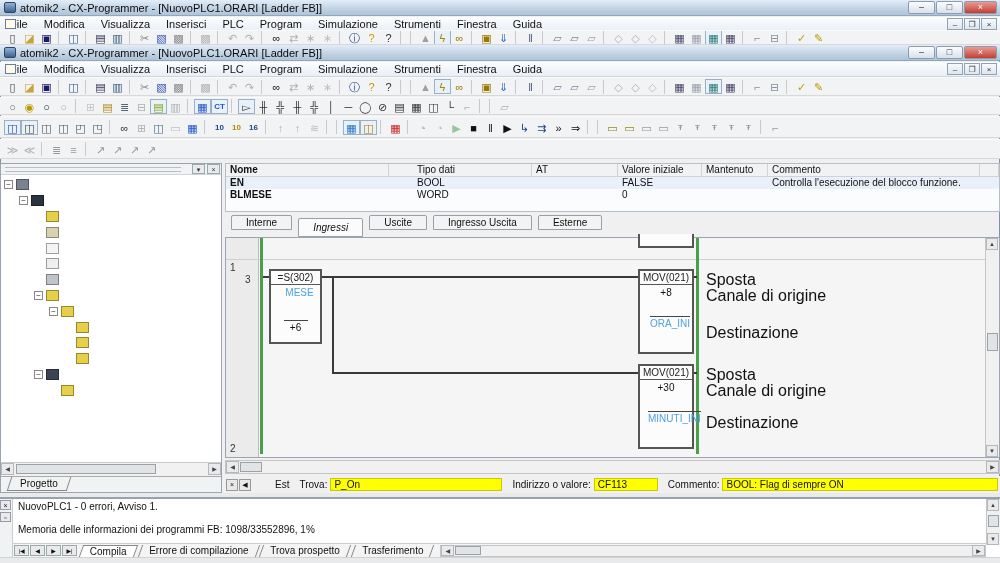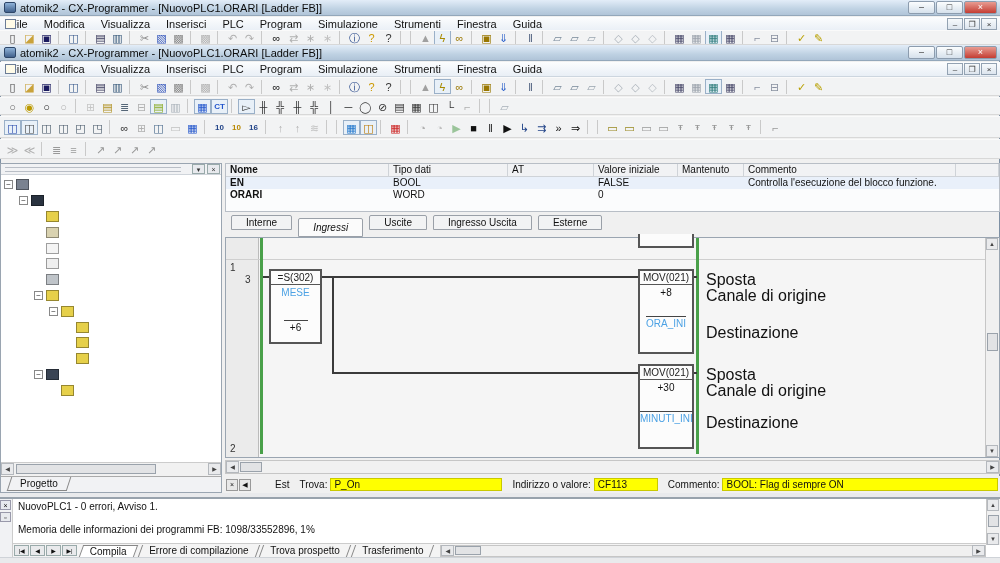--- a/index.html
+++ b/index.html
@@ -65,36 +65,36 @@
   
   #rightpane { position:absolute; left:225px; top:0; width:775px; height:330px; }
   
   #vartable { position:absolute; top:0; left:0; width:775px; height:49px; background:#fbfcfd; border:1px solid #b8bec6; }
   .vt-head, .vt-row { display:flex; font-size:10px; }
   .vt-head { background:#f1f2f4; border-bottom:1px solid #cfd3d8; height:13px; line-height:12px; }
   .vt-head span { border-right:1px solid #cfd3d8; padding-left:4px; }
   .vt-row { height:12px; line-height:12px; }
   .vt-row span { padding-left:4px; overflow:hidden; white-space:nowrap; }
   .vt-row.active { background:#e9f0fa; }
-  .c-nome{width:163px;font-weight:bold;} .c-tipo{width:119px;} .c-at{width:86px;} .c-val{width:84px;}
+  .c-nome{width:163px;font-weight:bold;} .c-tipo{width:119px;margin-left:24px;} .c-at{width:86px;} .c-val{width:84px;}
   .c-man{width:66px;} .c-com{width:212px;} .c-x{flex:1;}
   
   #vartabs { position:absolute; top:52px; left:0; width:775px; height:22px; }
   .vtab { display:inline-block; margin-left:6px; padding:0 14px; height:15px; line-height:14px; font-size:10px;
      background:#f2f3f4; border:1px solid #9aa0a8; border-radius:2px 2px 0 0; vertical-align:top; }
   .vtab.active { height:19px; line-height:17px; margin-top:3px; background:#fbfbfb;font-style:italic; }
   
   #ladder { position:absolute; top:74px; left:0; width:775px; height:221px; background:#f5f5f5; border:1px solid #9aa5b1; }
   #lmargin { position:absolute; left:0; top:0; width:33px; height:100%; background:#ebebeb; border-right:1px solid #bbb; }
   .lsep { position:absolute; left:0; width:100%; height:1px; background:#cfcfcf; }
   .rail { position:absolute; top:0; bottom:3px; width:3px; background:#49a049; }
   .wire { position:absolute; background:#3a3a3a; }
   .lbox { position:absolute; background:#fcfcfc; border:2px solid #555; font-size:10px; text-align:center; }
   .lbox .btitle { border-bottom:1px solid #555; height:14px; line-height:13px; color:#222; }
-  .opblue { color:#4da2e4; }
+  .opblue { color:#4da2e4;padding-left:8px; }
   .oline { display:inline-block; border-top:1px solid #444; padding-top:1px; min-width:24px; }
   .lnum { position:absolute; font-size:10px; color:#333; }
   .lcomment { position:absolute; left:480px; font-size:16px; color:#111; white-space:nowrap; }
   #lvsb { position:absolute; right:0; top:0; width:14px; height:100%; background:#f0f0f0; border-left:1px solid #c6c6c6; }
   
   #lhsb { position:absolute; top:297px; left:0; width:775px; height:14px; background:#f1f1f1; border:1px solid #c6c6c6; }
   
   #watchbar { position:absolute; top:313px; left:0; width:775px; height:17px; background:#f0f0f0; display:flex; align-items:center; font-size:10px; }
   .wb-btn { width:12px; height:12px; flex:none; border:1px solid #999; background:#e8e8e8; font-size:7px; line-height:10px; text-align:center; margin-left:1px; }
   .wb-label { margin-left:10px; white-space:nowrap; }
@@ -522,21 +522,21 @@
               <span class="c-nome">EN</span>
               <span class="c-tipo">BOOL</span>
               <span class="c-at"></span>
               <span class="c-val">FALSE</span>
               <span class="c-man"></span>
               <span class="c-com">Controlla l'esecuzione del blocco funzione.</span>
               <span class="c-x"></span>
             </div>
 
             <div class="vt-row">
-              <span class="c-nome">ORARI</span>
+              <span class="c-nome">BLMESE</span>
               <span class="c-tipo">WORD</span>
               <span class="c-at"></span>
               <span class="c-val">0</span>
               <span class="c-man"></span>
               <span class="c-com"></span>
               <span class="c-x"></span>
             </div>
           </div>
       </div>
 

